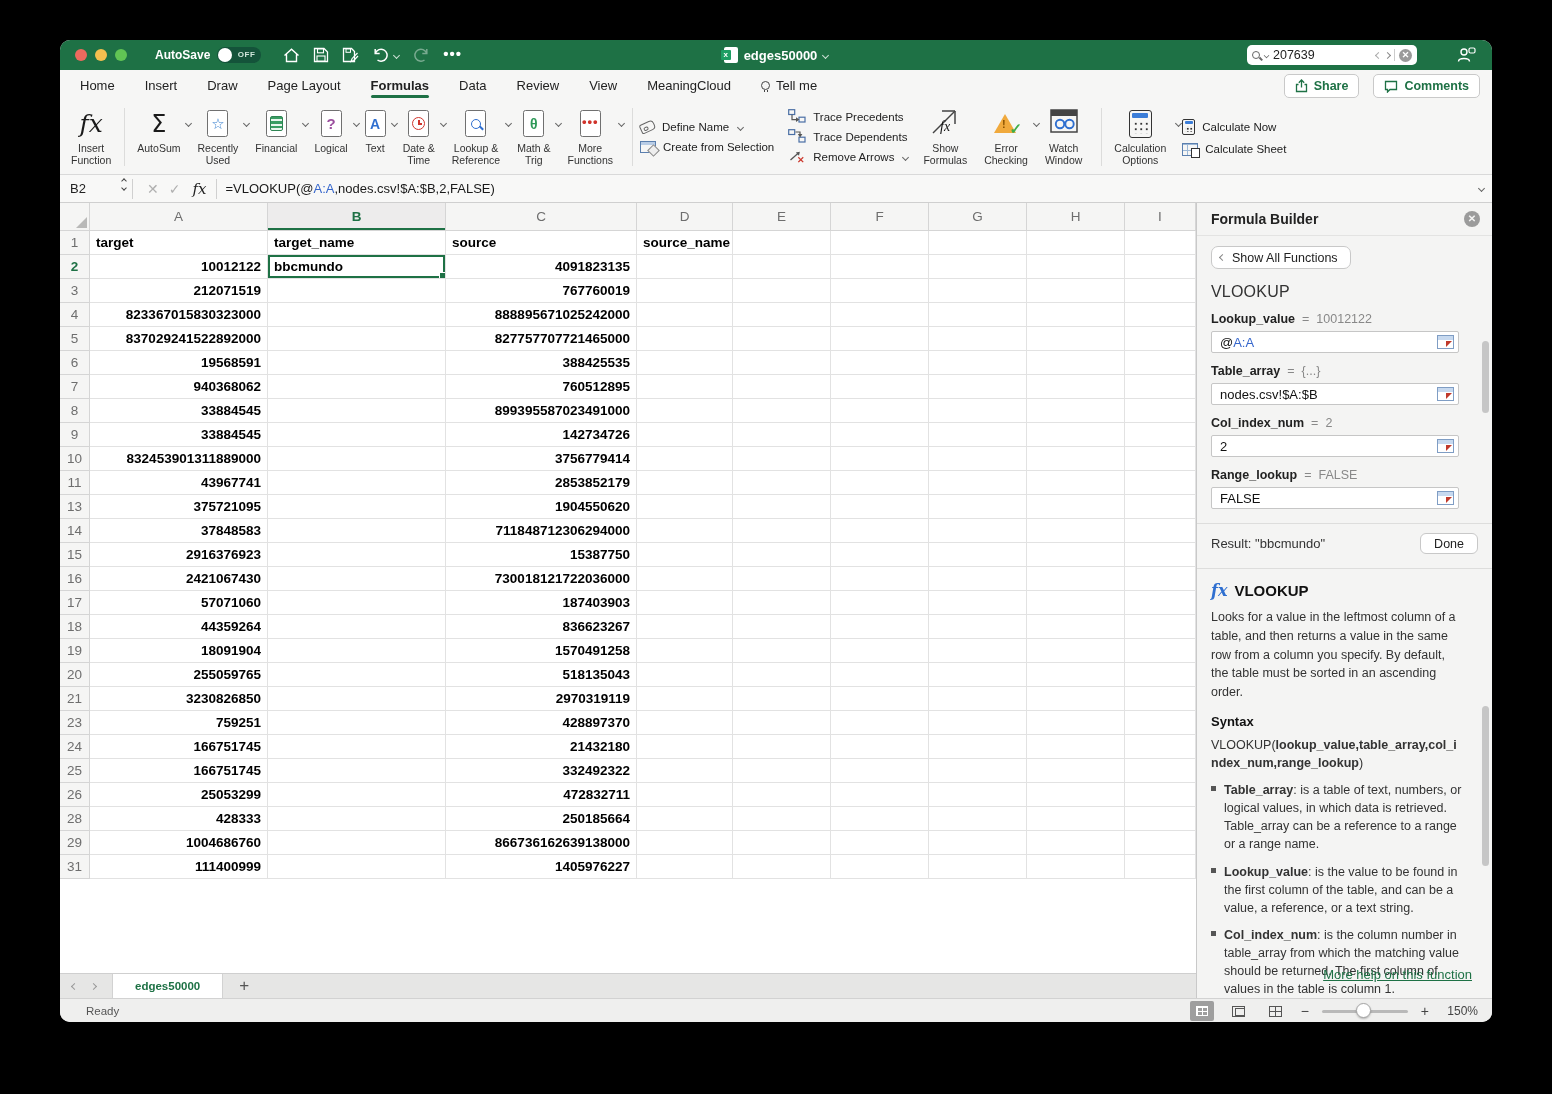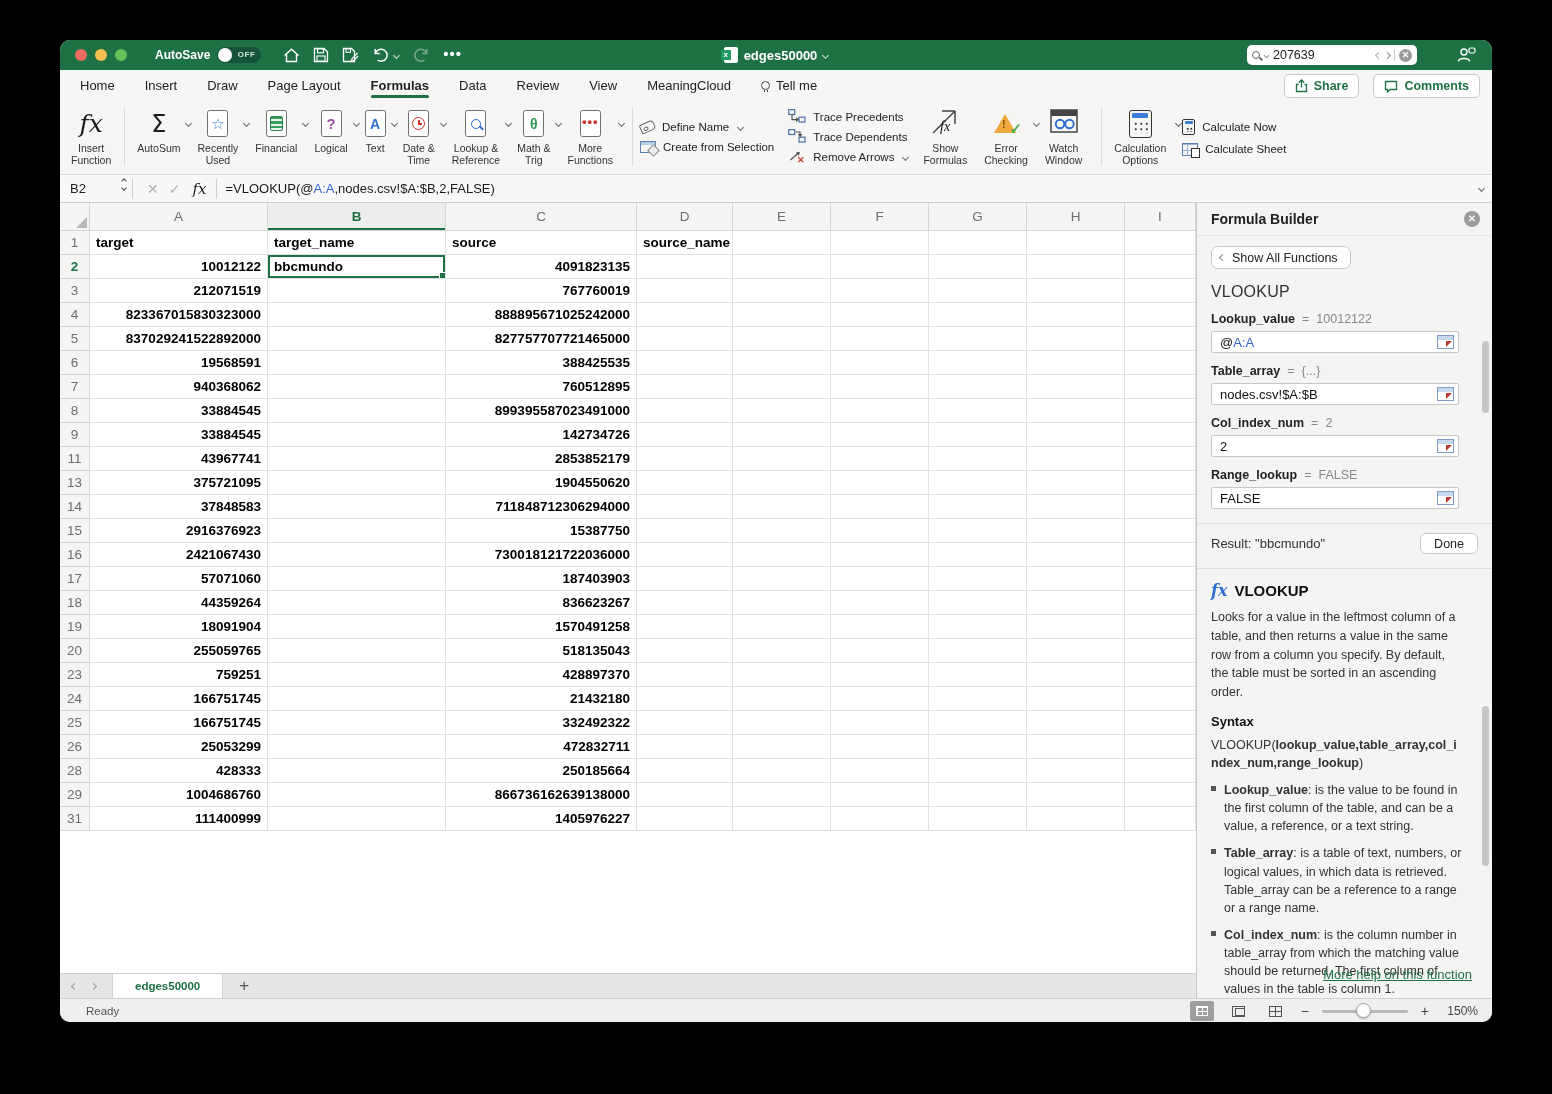--- a/index.html
+++ b/index.html
@@ -630,20 +630,32 @@
         <div class="gcell gdata" style="width: 178px;"></div>
         <div class="gcell gdata num" style="width: 191px;">142734726</div>
         <div class="gcell gdata" style="width: 96px;"></div>
         <div class="gcell gdata" style="width: 98px;"></div>
         <div class="gcell gdata" style="width: 98px;"></div>
         <div class="gcell gdata" style="width: 98px;"></div>
         <div class="gcell gdata" style="width: 98px;"></div>
         <div class="gcell gdata" style="width: 71px;"></div>
       </div>
       <div class="grow">
+        <div class="gcell grownum">10</div>
+        <div class="gcell gdata num" style="width: 178px;">832453901311889000</div>
+        <div class="gcell gdata" style="width: 178px;"></div>
+        <div class="gcell gdata num" style="width: 191px;">3756779414</div>
+        <div class="gcell gdata" style="width: 96px;"></div>
+        <div class="gcell gdata" style="width: 98px;"></div>
+        <div class="gcell gdata" style="width: 98px;"></div>
+        <div class="gcell gdata" style="width: 98px;"></div>
+        <div class="gcell gdata" style="width: 98px;"></div>
+        <div class="gcell gdata" style="width: 71px;"></div>
+      </div>
+      <div class="grow">
         <div class="gcell grownum">11</div>
         <div class="gcell gdata num" style="width: 178px;">43967741</div>
         <div class="gcell gdata" style="width: 178px;"></div>
         <div class="gcell gdata num" style="width: 191px;">2853852179</div>
         <div class="gcell gdata" style="width: 96px;"></div>
         <div class="gcell gdata" style="width: 98px;"></div>
         <div class="gcell gdata" style="width: 98px;"></div>
         <div class="gcell gdata" style="width: 98px;"></div>
         <div class="gcell gdata" style="width: 98px;"></div>
         <div class="gcell gdata" style="width: 71px;"></div>
@@ -730,20 +742,32 @@
         <div class="gcell gdata" style="width: 98px;"></div>
         <div class="gcell gdata" style="width: 98px;"></div>
         <div class="gcell gdata" style="width: 98px;"></div>
         <div class="gcell gdata" style="width: 71px;"></div>
       </div>
       <div class="grow">
         <div class="gcell grownum">20</div>
         <div class="gcell gdata num" style="width: 178px;">255059765</div>
         <div class="gcell gdata" style="width: 178px;"></div>
         <div class="gcell gdata num" style="width: 191px;">518135043</div>
+        <div class="gcell gdata" style="width: 96px;"></div>
+        <div class="gcell gdata" style="width: 98px;"></div>
+        <div class="gcell gdata" style="width: 98px;"></div>
+        <div class="gcell gdata" style="width: 98px;"></div>
+        <div class="gcell gdata" style="width: 98px;"></div>
+        <div class="gcell gdata" style="width: 71px;"></div>
+      </div>
+      <div class="grow">
+        <div class="gcell grownum">21</div>
+        <div class="gcell gdata num" style="width: 178px;">3230826850</div>
+        <div class="gcell gdata" style="width: 178px;"></div>
+        <div class="gcell gdata num" style="width: 191px;">2970319119</div>
         <div class="gcell gdata" style="width: 96px;"></div>
         <div class="gcell gdata" style="width: 98px;"></div>
         <div class="gcell gdata" style="width: 98px;"></div>
         <div class="gcell gdata" style="width: 98px;"></div>
         <div class="gcell gdata" style="width: 98px;"></div>
         <div class="gcell gdata" style="width: 71px;"></div>
       </div>
       <div class="grow">
         <div class="gcell grownum">23</div>
         <div class="gcell gdata num" style="width: 178px;">759251</div>
@@ -909,25 +933,25 @@
         <span class="help-fn">VLOOKUP</span>
       </div>
       <div class="help-text">Looks for a value in the leftmost column of a table, and then returns a value in the same row from a column you specify. By default, the table must be sorted in an ascending order.</div>
       <div class="syntax-title">Syntax</div>
       <div class="syntax-line">
         <span>VLOOKUP(</span><b>lookup_value,table_array,col_index_num,range_lookup</b><span>)</span>
       </div>
       <div class="bullets" id="bullets">
           <div class="bullet">
             <span class="dot"></span>
-            <span class="btext"><b>Lookup_value</b><span>: is the value to be found in the first column of the table, and can be a value, a reference, or a text string.</span></span>
+            <span class="btext"><b>Table_array</b><span>: is a table of text, numbers, or logical values, in which data is retrieved. Table_array can be a reference to a range or a range name.</span></span>
           </div>
           <div class="bullet">
             <span class="dot"></span>
-            <span class="btext"><b>Table_array</b><span>: is a table of text, numbers, or logical values, in which data is retrieved. Table_array can be a reference to a range or a range name.</span></span>
+            <span class="btext"><b>Lookup_value</b><span>: is the value to be found in the first column of the table, and can be a value, a reference, or a text string.</span></span>
           </div>
           <div class="bullet">
             <span class="dot"></span>
             <span class="btext"><b>Col_index_num</b><span>: is the column number in table_array from which the matching value should be returned. The first column of values in the table is column 1.</span></span>
           </div>
         </div>
       <div class="vscroll" style="right:3px; top:470px; height:160px;"></div>
       <a class="morehelp">More help on this function</a>
     </div>
   </div>

